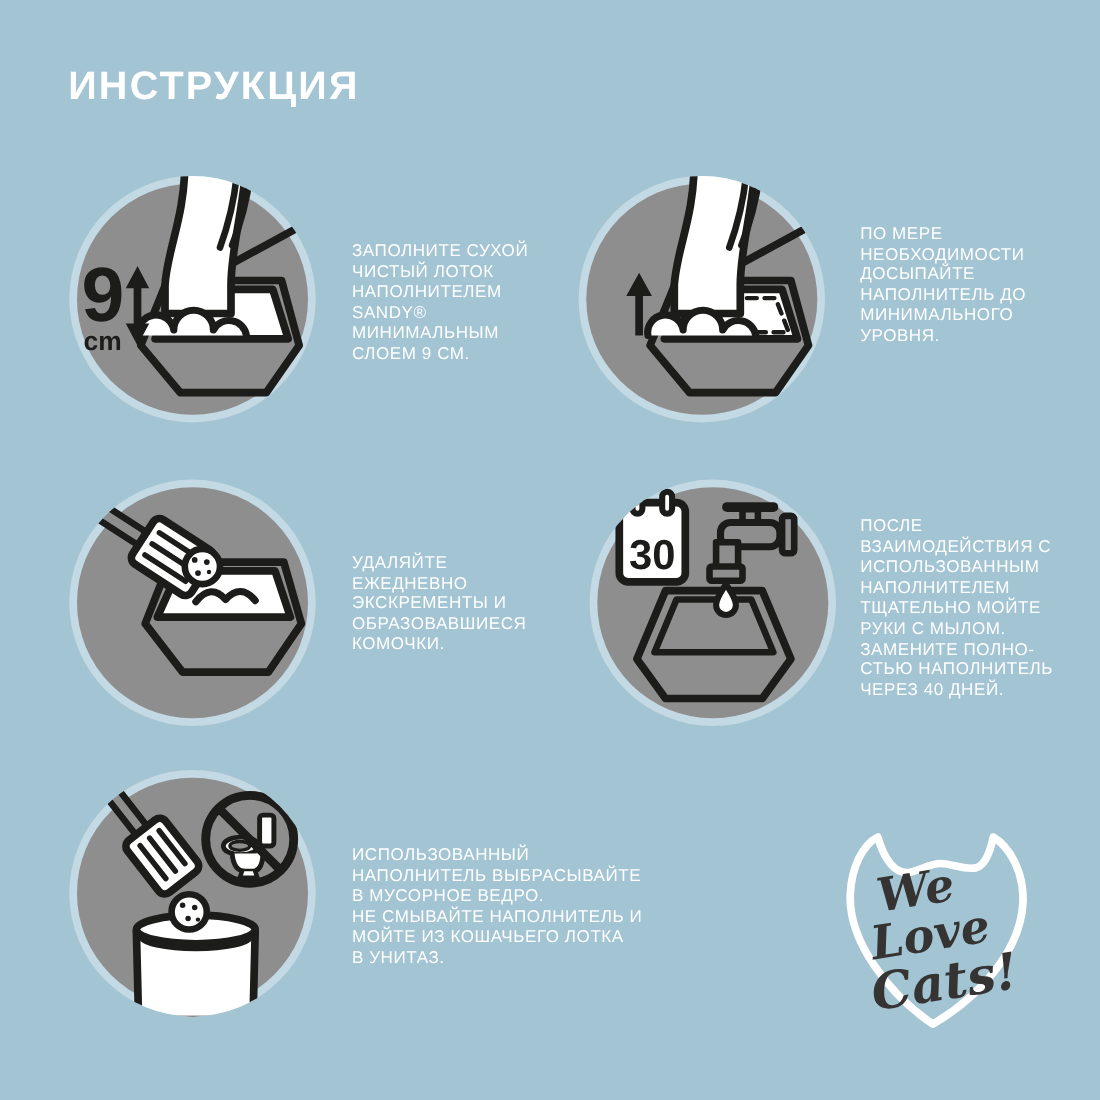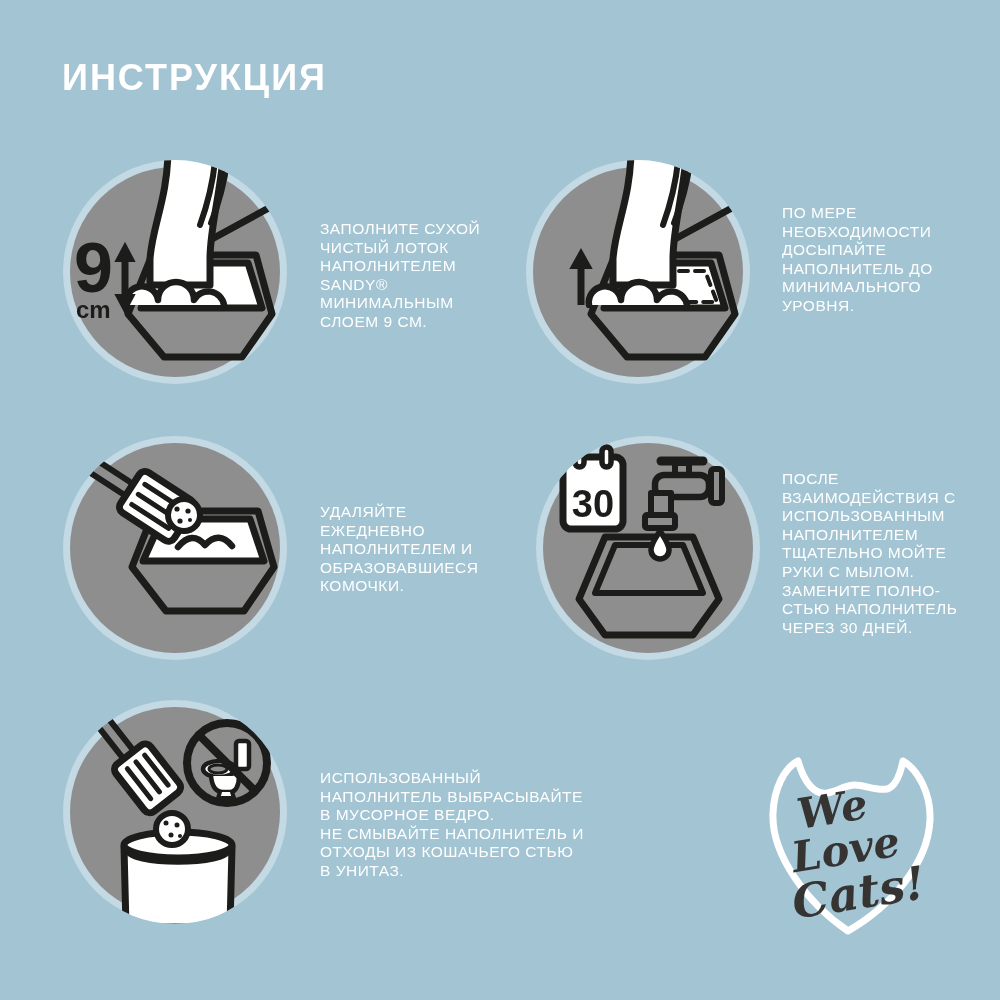--- a/index.html
+++ b/index.html
@@ -136,21 +136,21 @@
           <circle cx="115" cy="74" r="2.6" fill="#1c1c1a"></circle>
           <circle cx="126" cy="76" r="2.6" fill="#1c1c1a"></circle>
           <circle cx="118" cy="86" r="2.6" fill="#1c1c1a"></circle>
           <circle cx="128" cy="85" r="2" fill="#1c1c1a"></circle>
         </g>
       </g>
     </svg>
   </div>
   <p class="caption" style="left:320px;top:503px">УДАЛЯЙТЕ
 ЕЖЕДНЕВНО
-НАПОЛНИТЕЛЕМ И
+ЭКСКРЕМЕНТЫ И
 ОБРАЗОВАВШИЕСЯ
 КОМОЧКИ.</p>
 
   <div class="badge" style="left:535px;top:435px">
     <svg width="226" height="226" viewBox="0 0 226 226">
       <defs>
           <clipPath id="clip4">
             <circle cx="113" cy="113" r="112"></circle>
           </clipPath>
         </defs>
@@ -180,21 +180,21 @@
     </svg>
   </div>
   <p class="caption" style="left:782px;top:470px">ПОСЛЕ
 ВЗАИМОДЕЙСТВИЯ С
 ИСПОЛЬЗОВАННЫМ
 НАПОЛНИТЕЛЕМ
 ТЩАТЕЛЬНО МОЙТЕ
 РУКИ С МЫЛОМ.
 ЗАМЕНИТЕ ПОЛНО-
 СТЬЮ НАПОЛНИТЕЛЬ
-ЧЕРЕЗ 30 ДНЕЙ.</p>
+ЧЕРЕЗ 40 ДНЕЙ.</p>
 
   <div class="badge" style="left:62px;top:699px">
     <svg width="226" height="226" viewBox="0 0 226 226">
       <defs>
           <clipPath id="clip5">
             <circle cx="113" cy="113" r="112"></circle>
           </clipPath>
         </defs>
       <circle cx="113" cy="113" r="112" fill="#c3d9e3"></circle>
       <g clip-path="url(#clip5)">
@@ -227,21 +227,21 @@
           <circle cx="109" cy="136" r="2.5" fill="#1c1c1a"></circle>
           <circle cx="118" cy="137" r="2" fill="#1c1c1a"></circle>
         </g>
       </g>
     </svg>
   </div>
   <p class="caption wide" style="left:320px;top:769px">ИСПОЛЬЗОВАННЫЙ
 НАПОЛНИТЕЛЬ ВЫБРАСЫВАЙТЕ
 В МУСОРНОЕ ВЕДРО.
 НЕ СМЫВАЙТЕ НАПОЛНИТЕЛЬ И
-ОТХОДЫ ИЗ КОШАЧЬЕГО СТЬЮ
+МОЙТЕ ИЗ КОШАЧЬЕГО ЛОТКА
 В УНИТАЗ.</p>
 
   <div class="logo">
     <svg width="195" height="195" viewBox="0 0 195 195">
       <path d="M100,183 C60,156 23,107 25,65 C26,41 36,20 50,13 C56,34 66,47 79,45 C90,43 97,37 107,37 C117,37 128,43 139,41 C147,39 152,27 155,13 C170,22 183,45 182,72 C180,116 143,158 100,183 Z" fill="none" stroke="#ffffff" stroke-width="7" stroke-linejoin="round" stroke-linecap="round"></path>
       <g transform="rotate(-9 97 97)" text-anchor="middle">
         <text x="90" y="74" font-size="42">We</text>
         <text x="97" y="116" font-size="42">Love</text>
         <text x="103" y="162" font-size="46">Cats!</text>
       </g>

